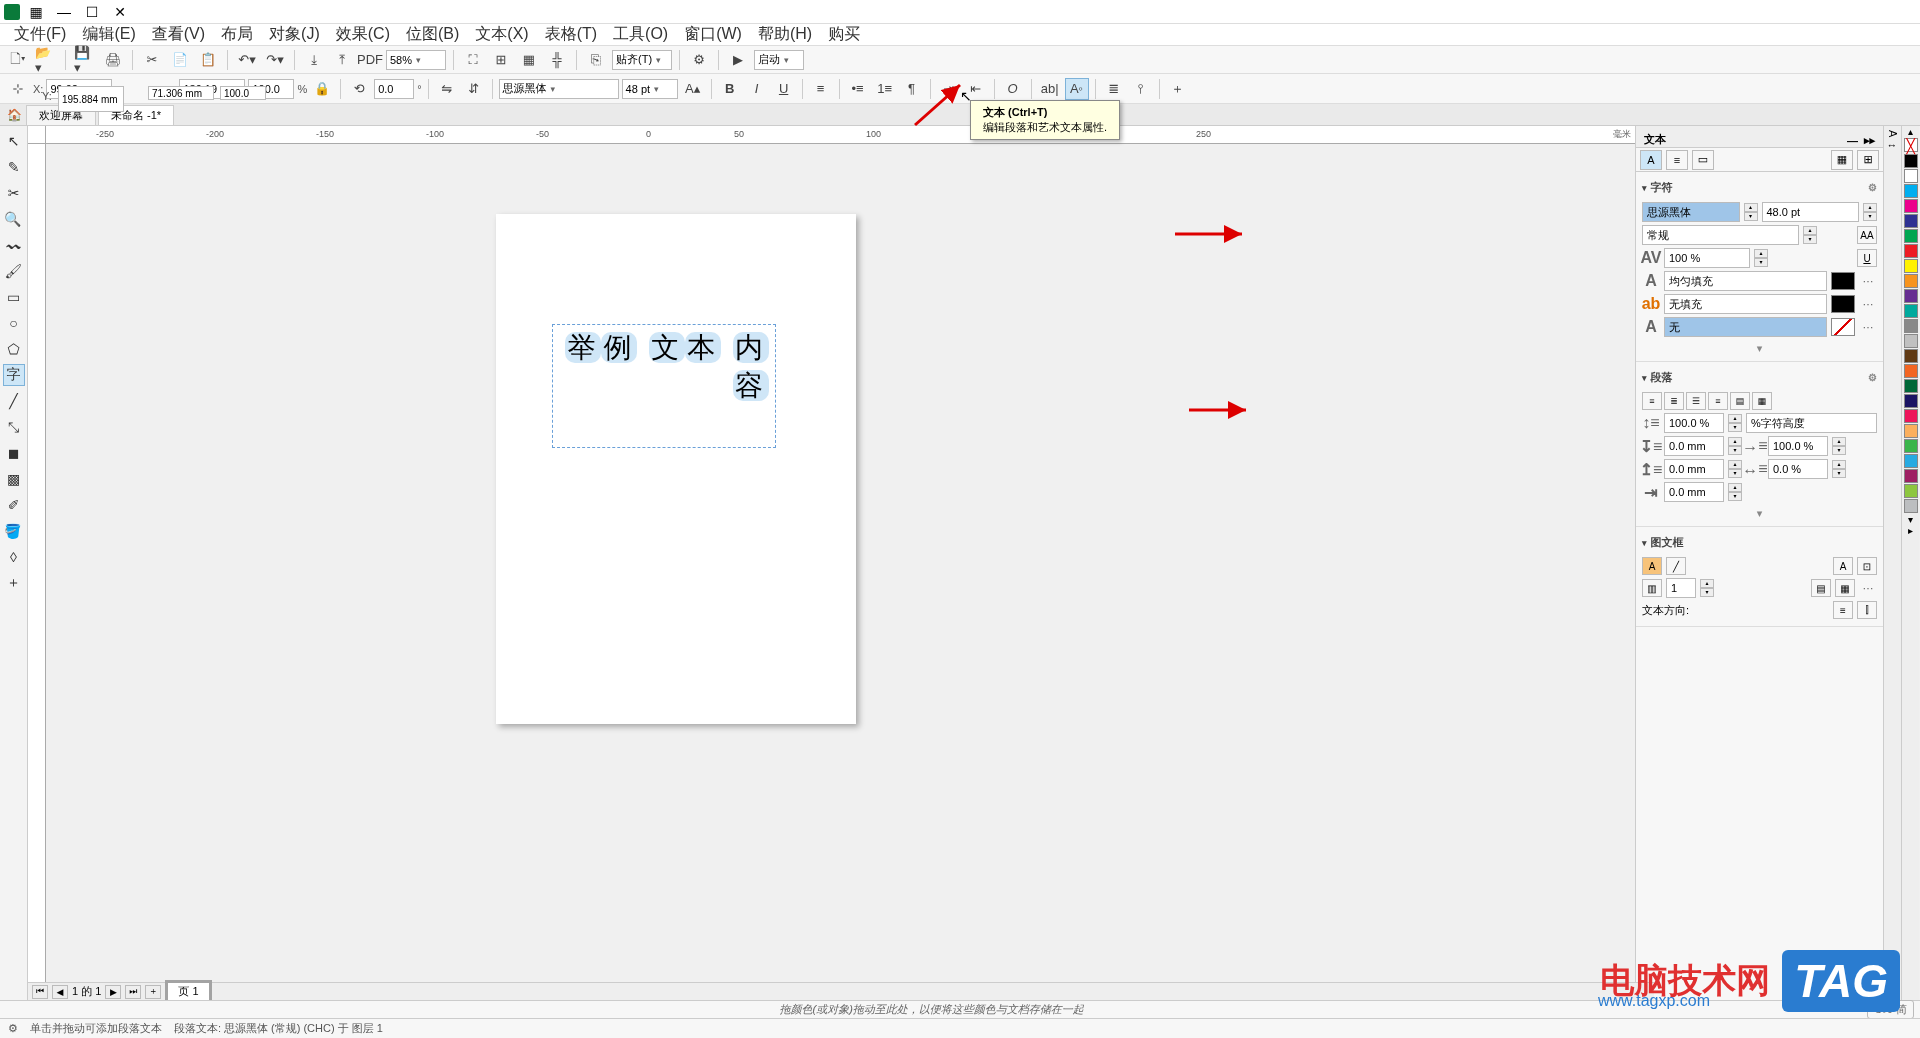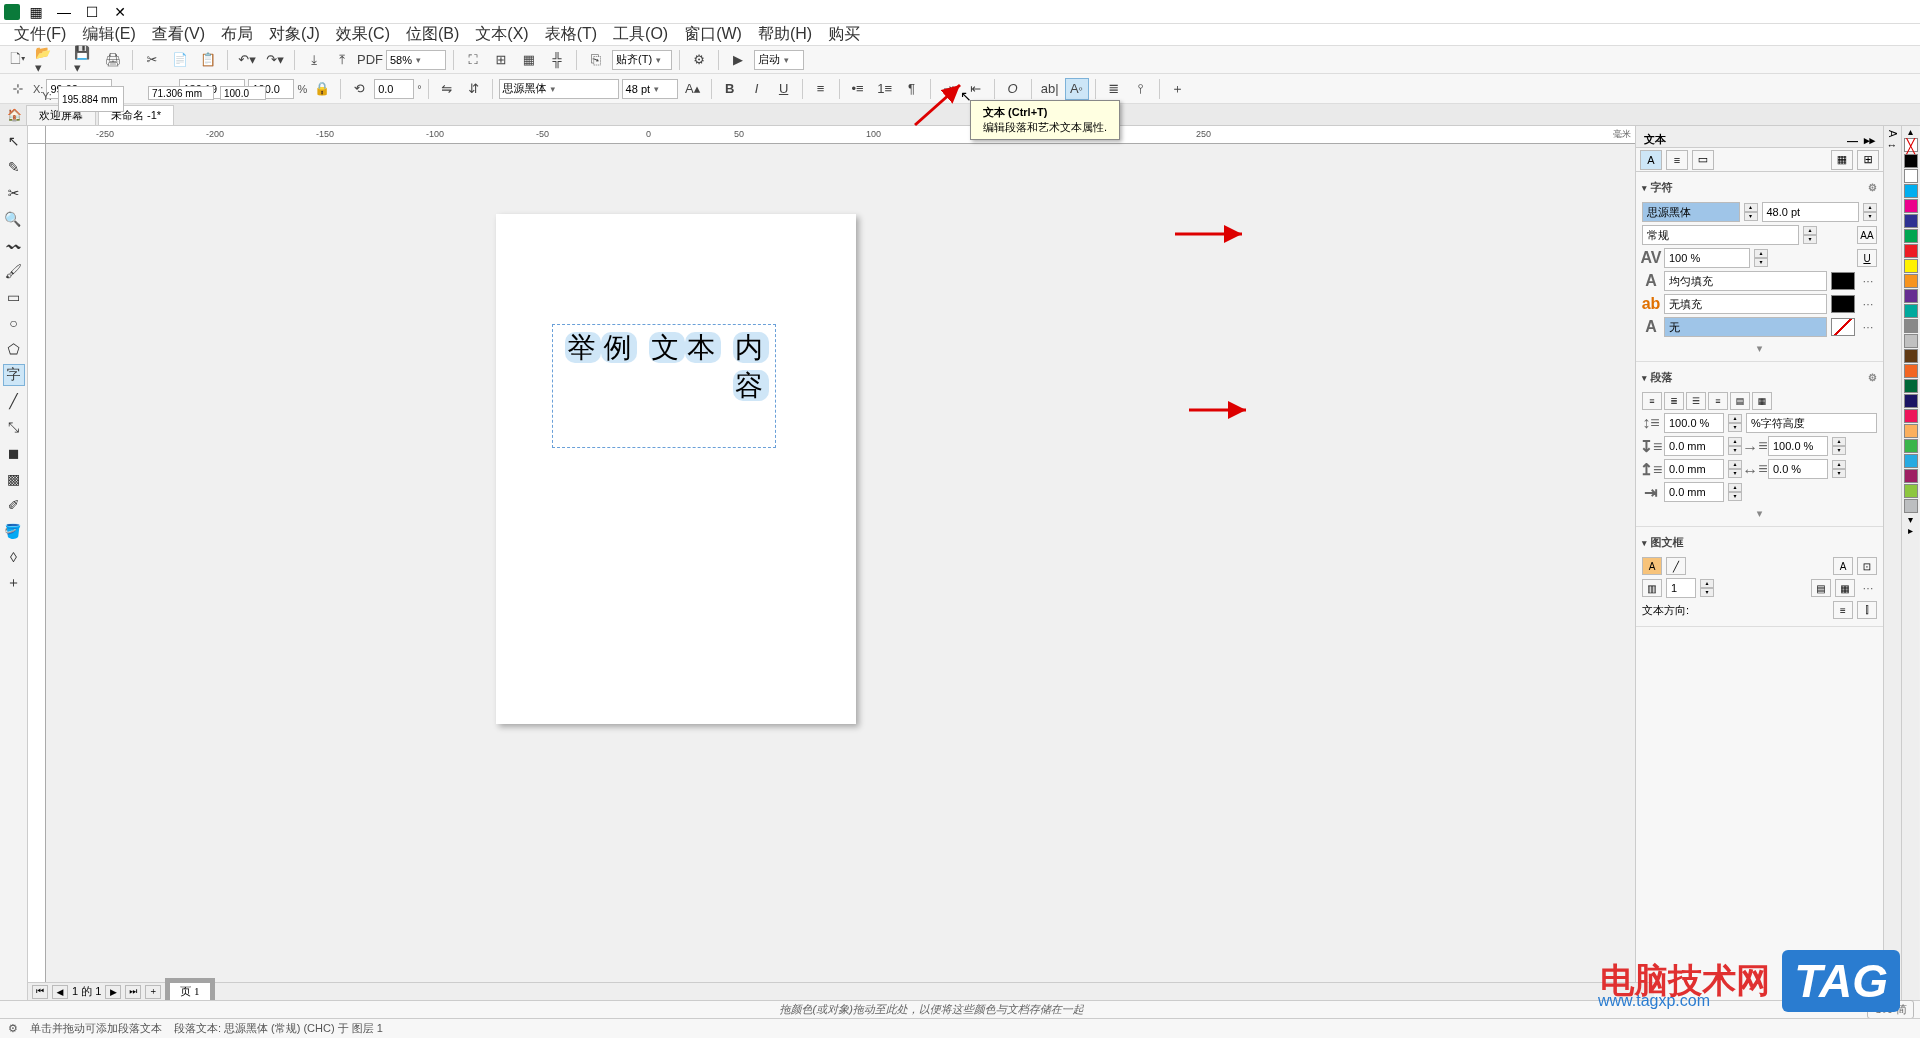--- a/index.html
+++ b/index.html
@@ -85,21 +85,21 @@
 .colorbar .sw { width:14px; height:14px; margin:1px auto; border:1px solid #888; }
 .colorbar .arrow { text-align:center; font-size:10px; cursor:pointer; }
 
 .sidetabs { width: 18px; background:#eee; border-left:1px solid #ccc; display:flex; flex-direction:column; align-items:center; padding-top:4px; gap:6px; font-size:11px; }
 .sidetabs .st { writing-mode: vertical-rl; cursor:pointer; }
 
 
 .statusbar { position:absolute; bottom:20px; left:0; right:0; height:18px; background:#f7f7f7; border-top:1px solid #ccc; display:flex; align-items:center; font-size:11px; color:#666; padding:0 6px; gap:10px; }
 .pagebar { position:absolute; bottom:38px; left:28px; right:266px; height:18px; background:#eee; border-top:1px solid #ccc; display:flex; align-items:center; font-size:11px; padding:0 4px; gap:4px; }
 .pagebar .pbtn { width:16px;height:14px; border:1px solid #bbb; display:flex;align-items:center;justify-content:center;cursor:pointer;font-size:9px;}
-.pagebar .ptab { padding:1px 10px; background:#fff; border:5px solid #a3a3a3;font-family:Liberation Serif, serif; }
+.pagebar .ptab { padding:1px 10px; background:#fff; border:3px solid #a3a3a3; }
 
 .statusbar2 { position:absolute; bottom:0; left:0; right:0; height:20px; background:#f7f7f7; border-top:1px solid #ccc; display:flex; align-items:center; font-size:11px; color:#555; padding:0 8px; gap:12px; }
 
 
 .tooltip { position:absolute; top:100px; left:970px; background:#ffffe1; border:1px solid #888; padding:4px 12px; font-size:11px; box-shadow:2px 2px 4px rgba(0,0,0,0.3); z-index:100; }
 .tooltip .tline { font-size: 11px; }
 .tooltip .tline.b { font-weight: bold; }
 
 
 .arrow-ann { position:absolute; z-index:90; }

